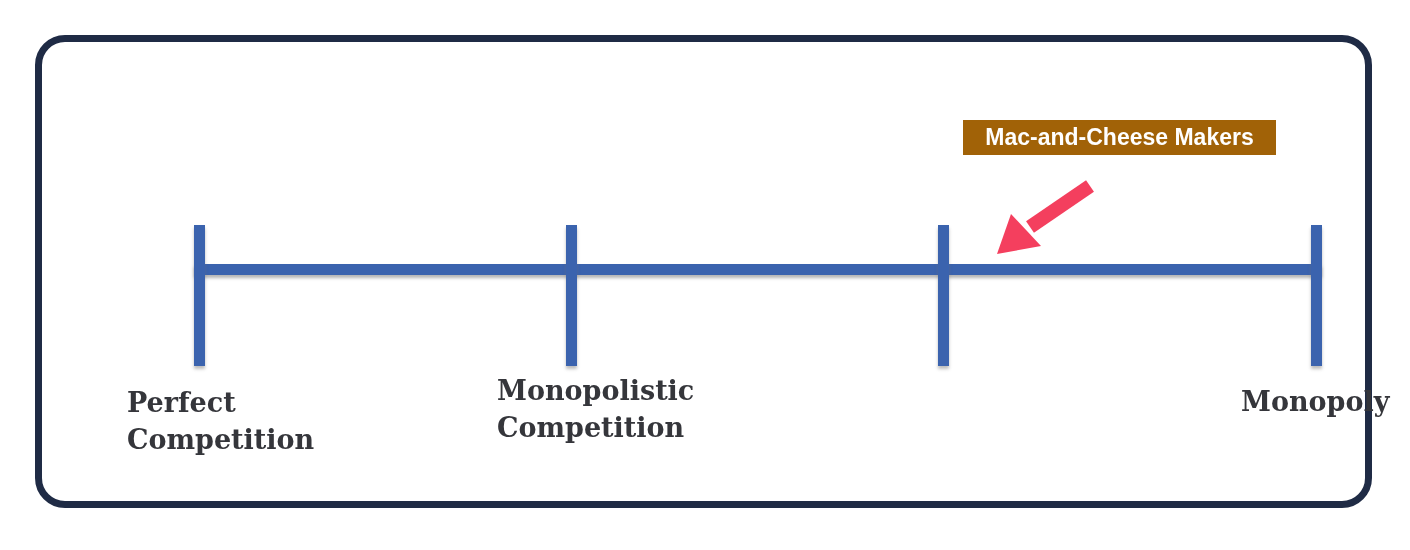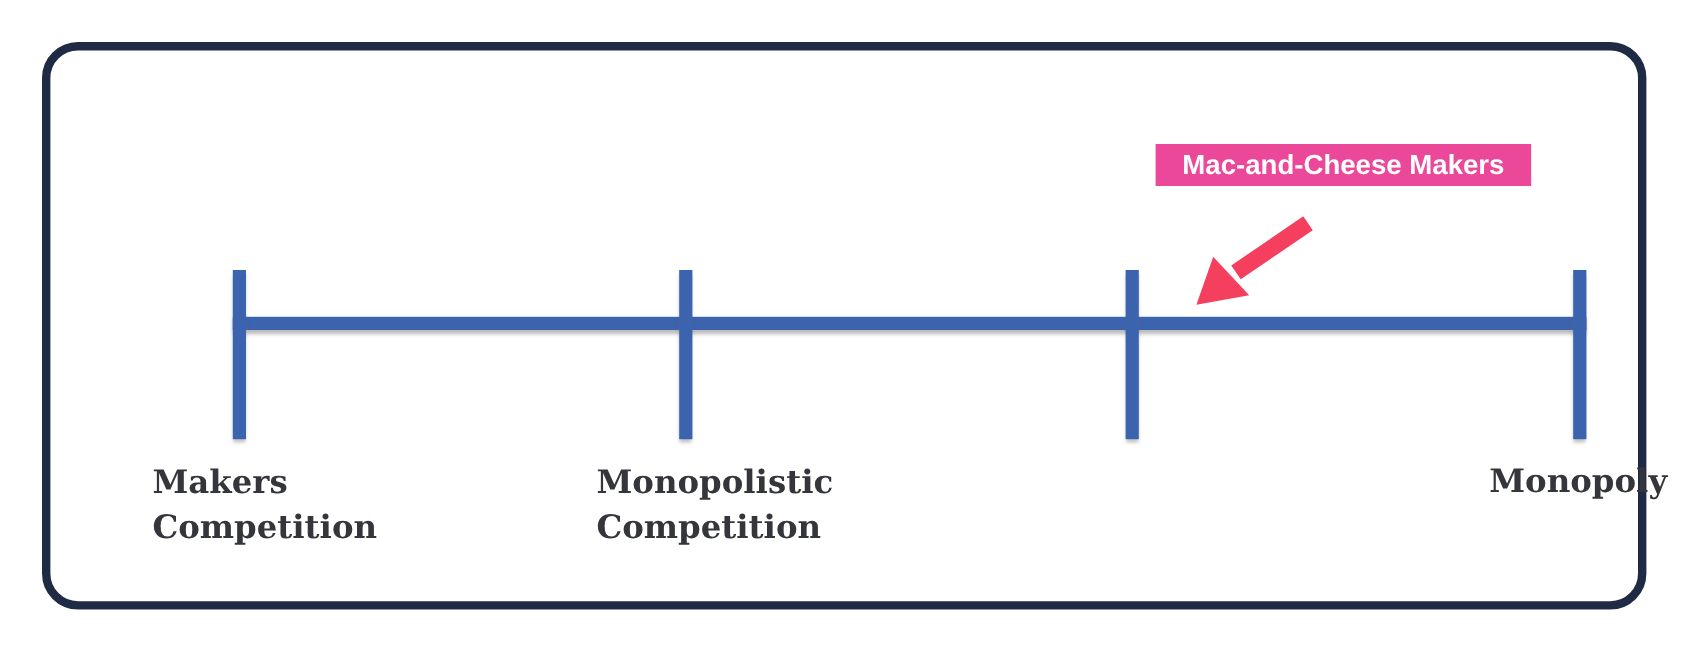--- a/index.html
+++ b/index.html
@@ -53,32 +53,32 @@
   .pt-label {
     position: absolute;
     font-family: "DejaVu Serif", "Liberation Serif", serif;
     font-weight: bold;
     font-size: 27px;
     line-height: 37px;
     color: #35363b;
     letter-spacing: 0px;
   }
   .pt-0 { left: 85px;   top: 342px; width: 195px; }
-  .pt-1 { left: 455px;  top: 342px; width: 195px; }
+  .pt-1 { left: 455px;  top: 330px; width: 195px; }
   .pt-2 { left: 824px;  top: 340px; width: 220px; white-space: nowrap; }
   .pt-3 { left: 1199px; top: 341px; width: 220px; white-space: nowrap; }
   
   .badge {
     position: absolute;
     left: 921px;
     top: 78px;
     width: 313px;
     height: 35px;
     box-sizing: border-box;
-    background: #ec4899;
+    background: #a16207;
     border-radius: 0;
     color: #ffffff;
     font-weight: bold;
     font-size: 23px;
     line-height: 35px;
     text-align: center;
   }
   
   .arrow-svg {
     position: absolute;
@@ -101,18 +101,18 @@
       <polygon points="17,86 31,46 61,78" fill="#f43f5e"></polygon>
     </svg>
 
     <div class="hline"></div>
 
     <div class="tick tick-0"></div>
     <div class="tick tick-1"></div>
     <div class="tick tick-2"></div>
     <div class="tick tick-3"></div>
 
-    <div class="pt-label pt-0">Makers Competition</div>
+    <div class="pt-label pt-0">Perfect Competition</div>
     <div class="pt-label pt-1">Monopolistic Competition</div>
     <div class="pt-label pt-3">Monopoly</div>
 
   </div>
 </div>
 
 </body></html>

